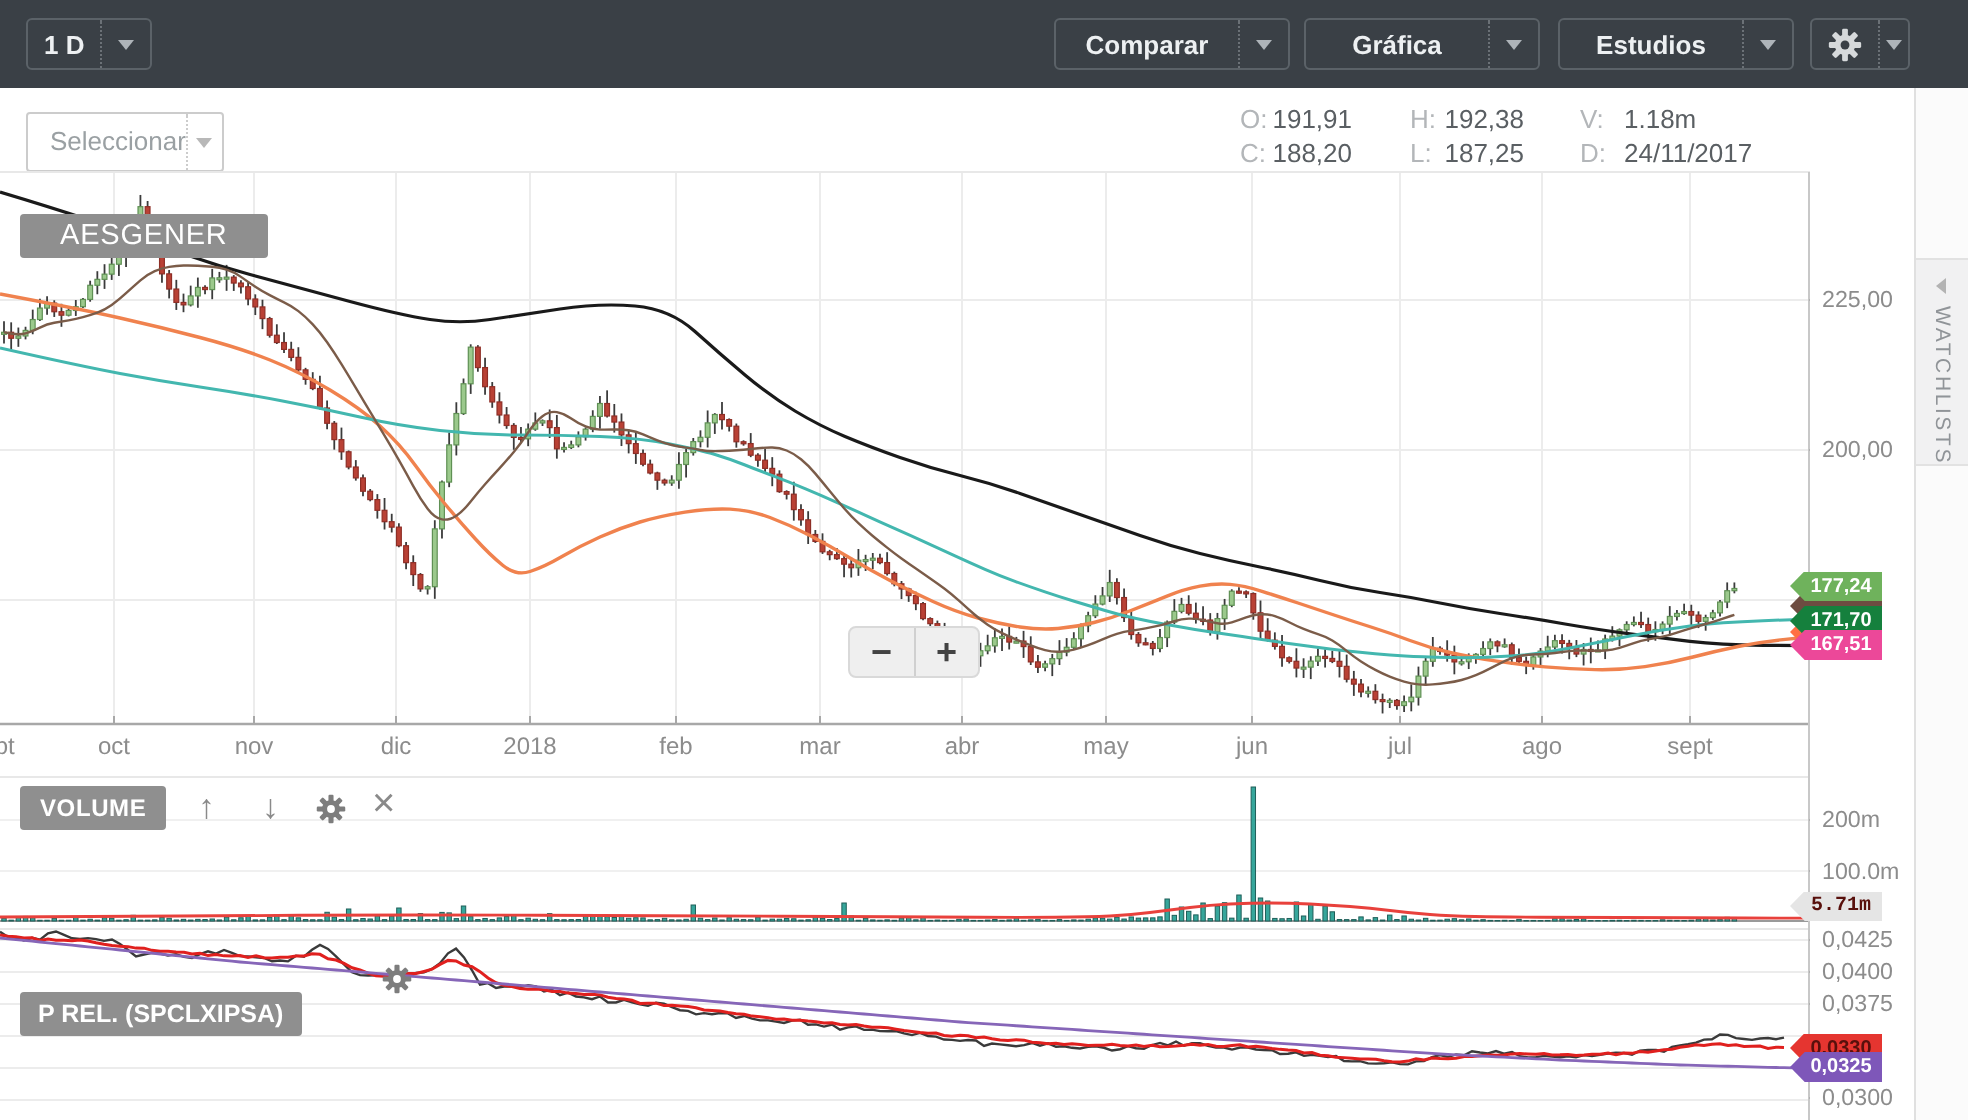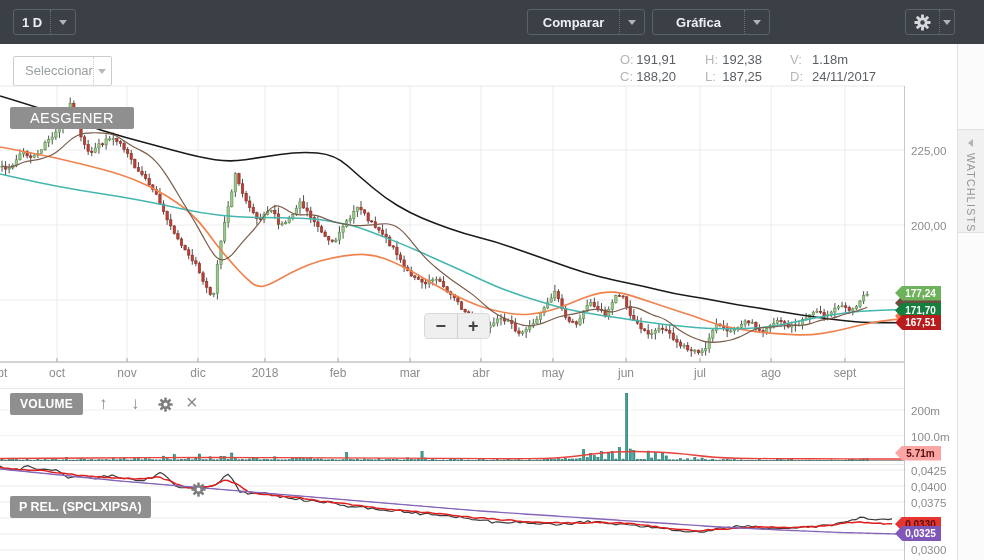--- a/index.html
+++ b/index.html
@@ -48,20 +48,26 @@
         </span>
     </div>
     <div class="tbtn" style="left:527px;width:118px">
       <span class="lbl">Comparar</span>
       <span class="caret-box">
           <span class="caret"></span>
         </span>
     </div>
     <div class="tbtn" style="left:652px;width:118px">
       <span class="lbl">Gráfica</span>
+      <span class="caret-box">
+          <span class="caret"></span>
+        </span>
+    </div>
+    <div class="tbtn" style="left:779px;width:118px">
+      <span class="lbl">Estudios</span>
       <span class="caret-box">
           <span class="caret"></span>
         </span>
     </div>
     <div class="tbtn" style="left:905px;width:50px">
       <span class="lbl" id="tb-gear">
           <svg class="gearsvg" width="17" height="17" viewBox="-10 -10 20 20">
             <g>
               <rect x="-1.7" y="-9.5" width="3.4" height="5" rx="0.8" transform="rotate(0)" fill="#d6d9db"></rect>
               <rect x="-1.7" y="-9.5" width="3.4" height="5" rx="0.8" transform="rotate(45)" fill="#d6d9db"></rect>
@@ -957,22 +963,22 @@
       <span class="ylab" style="top: 470px;">0,0425</span>
       <span class="ylab" style="top: 486px;">0,0400</span>
       <span class="ylab" style="top: 502px;">0,0375</span>
       <span class="ylab" style="top: 549px;">0,0300</span>
     </div>
   <div id="tags">
       <div class="tag" style="top: 295.5px; background: rgb(109, 76, 65); color: rgb(255, 255, 255);"></div>
       <div class="tag" style="top: 308.5px; background: rgb(255, 111, 67); color: rgb(255, 255, 255);"></div>
       <div class="tag" style="top: 285.5px; background: rgb(111, 178, 92); color: rgb(255, 255, 255);">177,24</div>
       <div class="tag" style="top: 303px; background: #15803d; color: rgb(255, 255, 255);">171,70</div>
-      <div class="tag" style="top: 315px; background: #b91c1c; color: rgb(255, 255, 255); text-align: center;">167,51</div>
-      <div class="tag" style="top: 445.5px; background: #fca5a5; color: rgb(88, 16, 12);">5.71m</div>
+      <div class="tag" style="top: 315px; background: #ec4899; color: rgb(255, 255, 255); text-align: center;">167,51</div>
+      <div class="tag" style="top: 445.5px; background: #e5e5e5; color: rgb(88, 16, 12); font-family: Liberation Mono, monospace;">5.71m</div>
       <div class="tag" style="top: 516.5px; background: rgb(229, 53, 48); color: rgb(88, 16, 12);">0,0330</div>
       <div class="tag" style="top: 526px; background: rgb(126, 87, 185); color: rgb(255, 255, 255);">0,0325</div>
     </div>
 
   <div class="wl">
     <div class="wl-tab">
       <span class="wl-tri"></span>
       <span class="wl-txt">WATCHLISTS</span>
     </div>
   </div>

